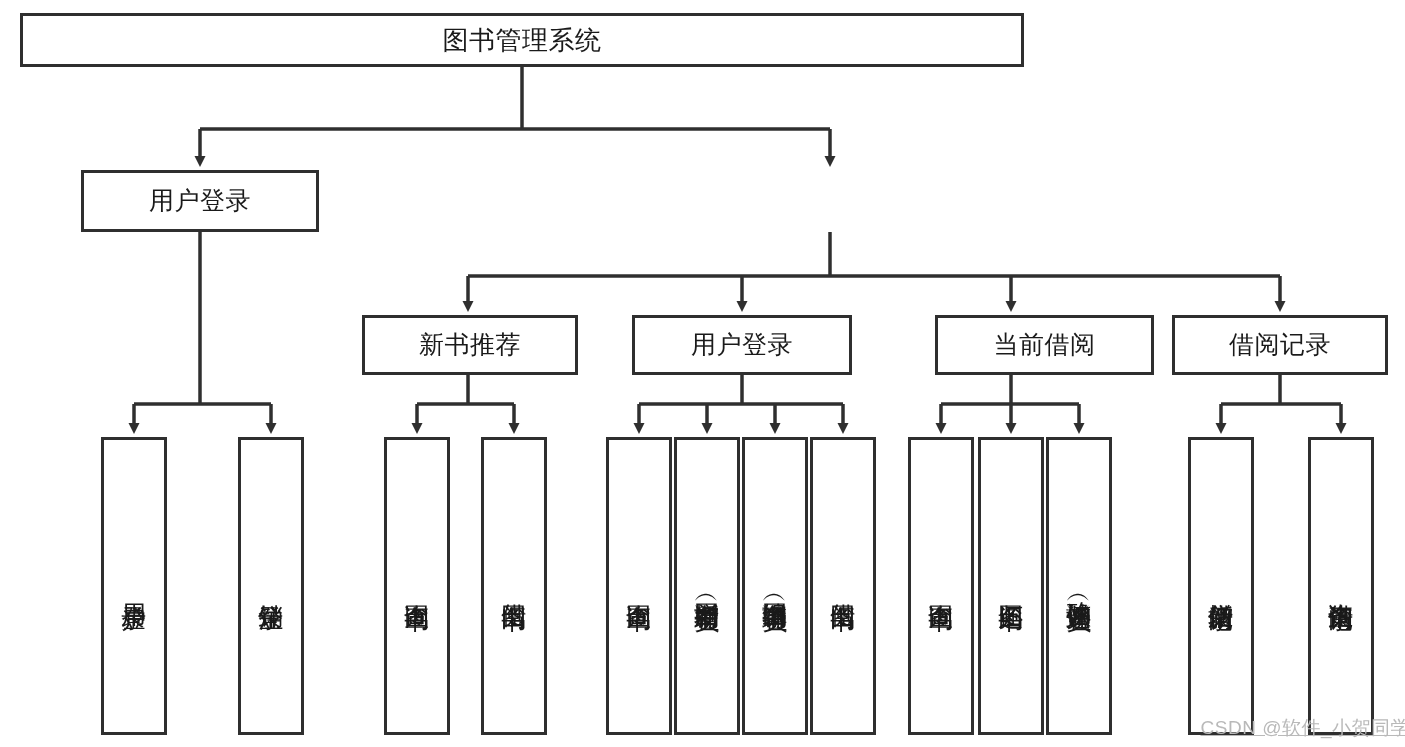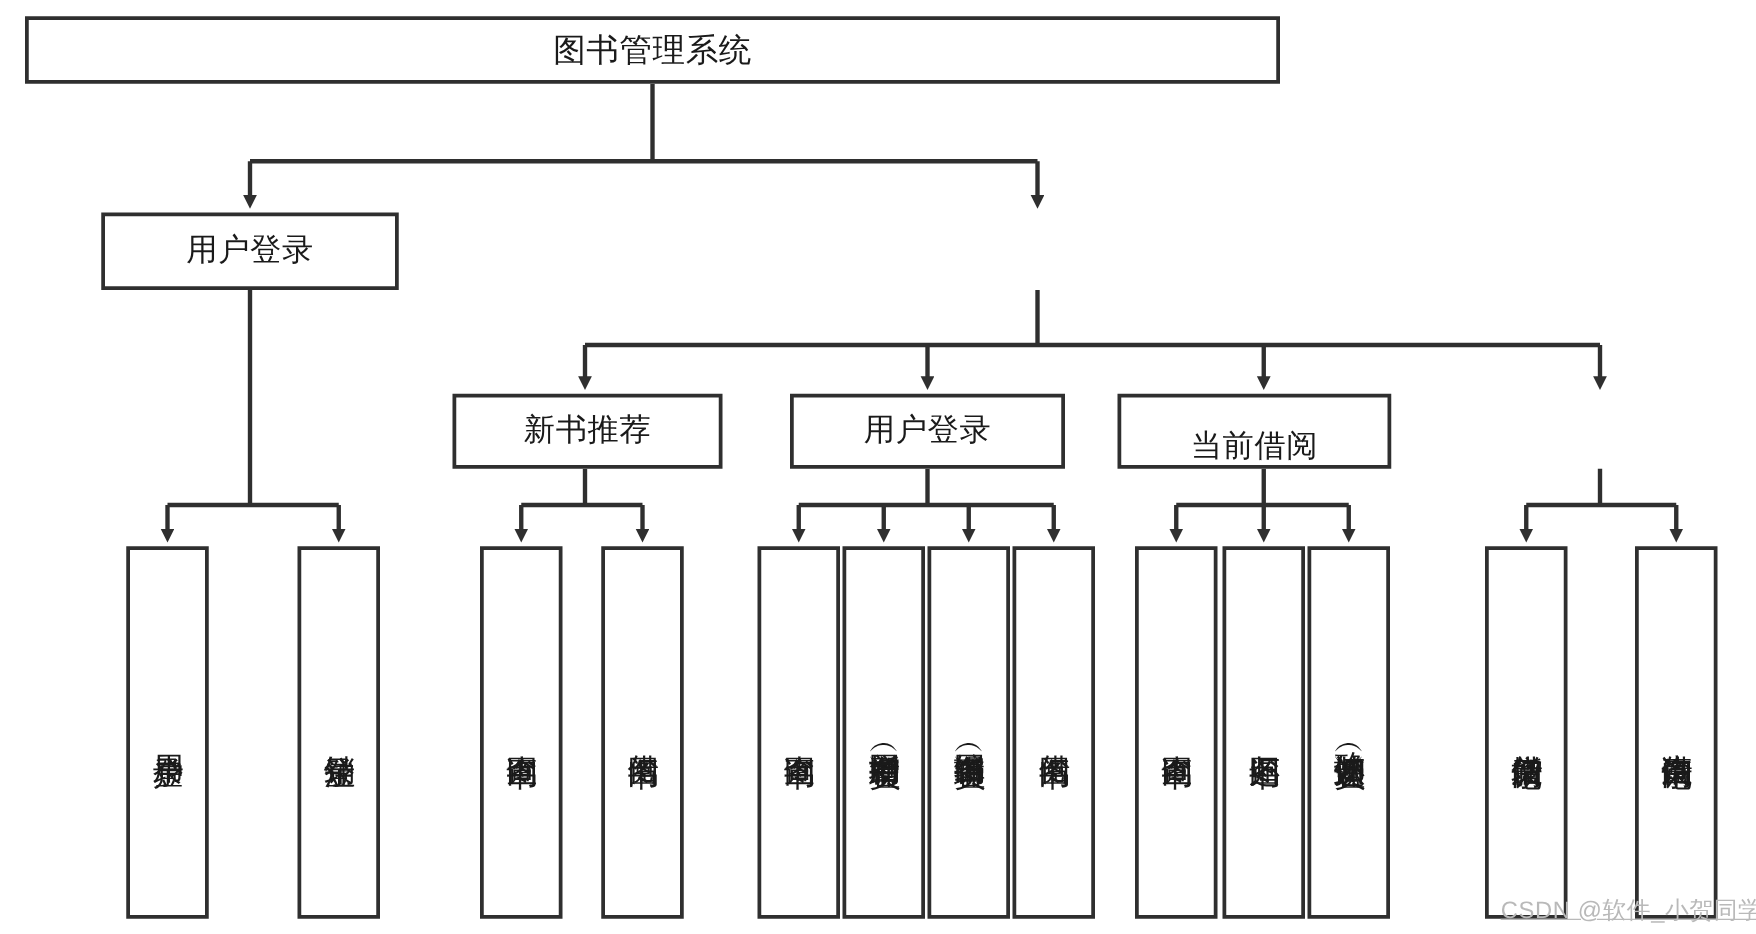--- a/index.html
+++ b/index.html
@@ -141,24 +141,27 @@
 
 
   <div class="node h-node" id="node-new-book-recommend" style="left:362px; top:315px; width:216px; height:60px;">
     <span class="node-label">新书推荐</span>
   </div>
 
   <div class="node h-node" id="node-book-borrow" style="left:632px; top:315px; width:220px; height:60px;">
     <span class="node-label">用户登录</span>
   </div>
 
-  <div class="node h-node" id="node-current-borrow" style="left:894px; top:315px; width:219px; height:60px;align-items:flex-end;">
+  <div class="node h-node" id="node-current-borrow" style="left:935px; top:315px; width:219px; height:60px;">
     <span class="node-label">当前借阅</span>
   </div>
 
+  <div class="node h-node" id="node-borrow-record" style="left:1172px; top:315px; width:216px; height:60px;">
+    <span class="node-label">借阅记录</span>
+  </div>
 
   <div class="node v-node" style="left:101px; top:437px; width:66px; height:298px;">
     <span class="node-label">用户登录</span>
   </div>
 
   <div class="node v-node" style="left:238px; top:437px; width:66px; height:298px;">
     <span class="node-label">注销登录</span>
   </div>
 
   <div class="node v-node" style="left:384px; top:437px; width:66px; height:298px;">

